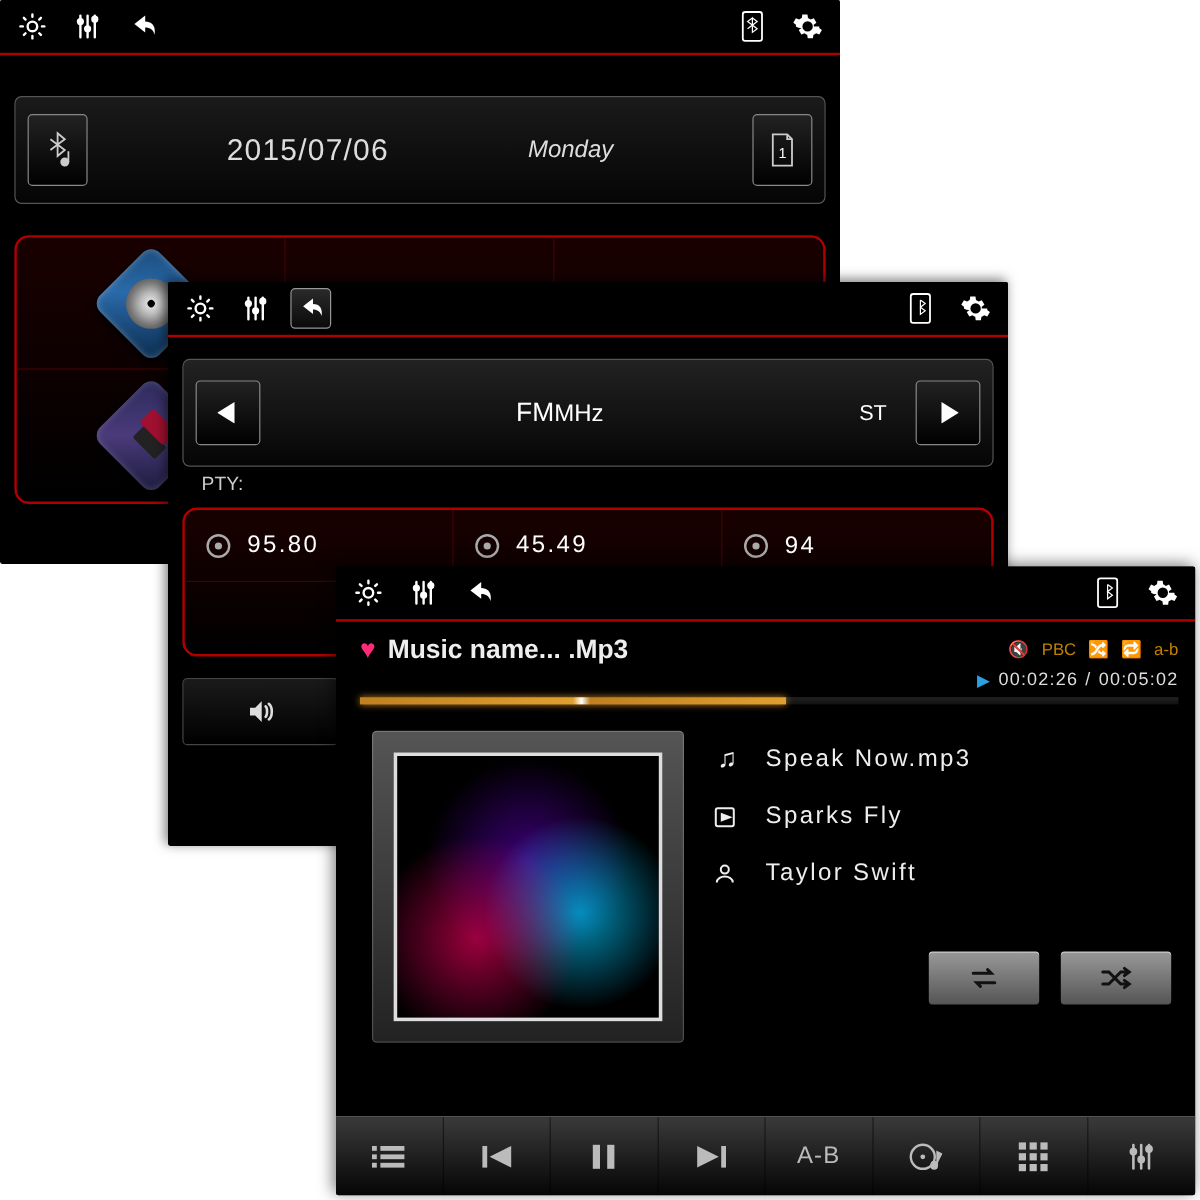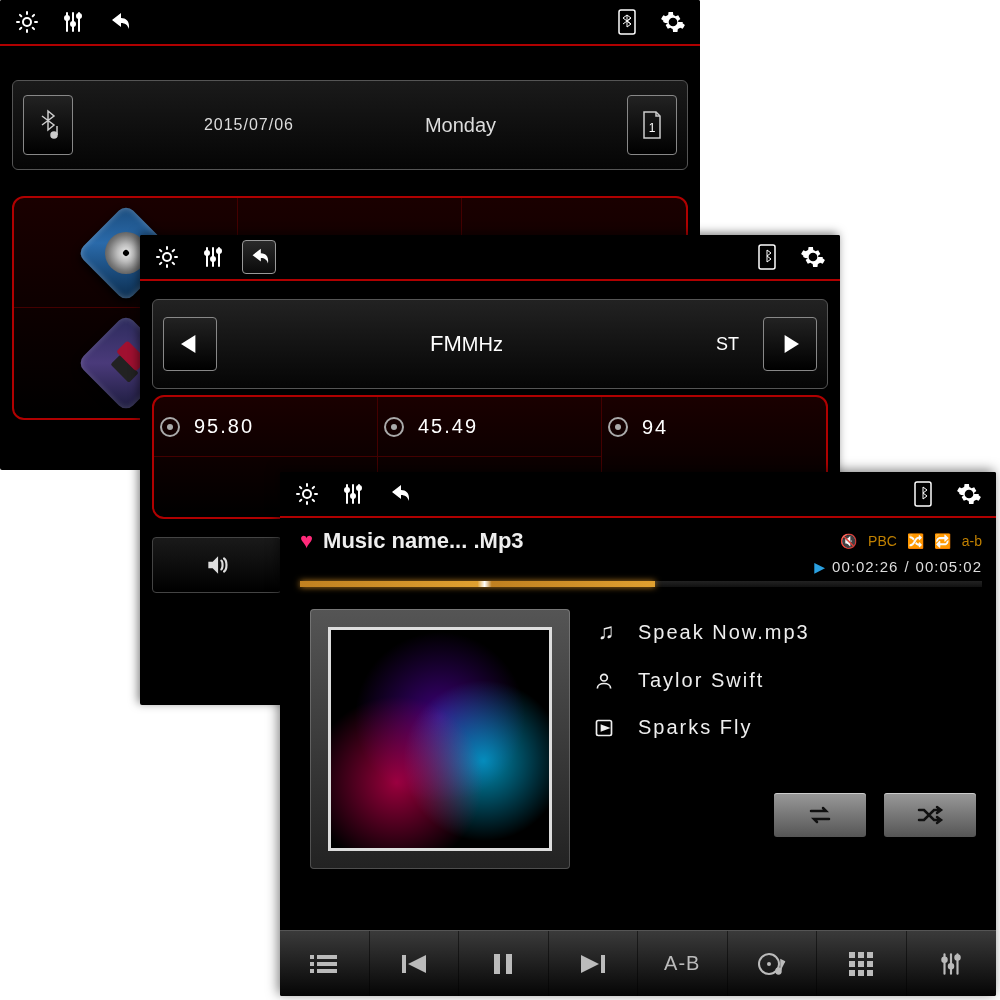--- a/index.html
+++ b/index.html
@@ -52,23 +52,23 @@
     gap: 10px;
   }
   .clock-side {
     width: 50px; height: 60px;
     border: 1px solid #888;
     border-radius: 4px;
     background: linear-gradient(#222,#000);
     display:flex;align-items:center;justify-content:center;
     font-size: 22px;
   }
-  .clock-date { font-size: 16px; color:#ddd; letter-spacing:1px;}
+  .clock-date { font-size: 25px; color:#ddd; letter-spacing:1px;}
   .clock-time { font-size: 50px; font-weight: 300; letter-spacing:2px;}
-  .clock-day  { font-size: 20px; color:#ddd;}
+  .clock-day  { font-size: 20px; color:#ddd;font-style:italic;}
   .home-grid {
     margin: 0 12px;
     border: 2px solid #b00000;
     border-radius: 12px;
     background: linear-gradient(#1a0000,#000);
     display: grid;
     grid-template-columns: 1fr 1fr 1fr;
     grid-template-rows: 110px 110px;
   }
   .home-cell {
@@ -139,21 +139,21 @@
     border:2px solid #b00000;
     border-radius:12px;
     background:linear-gradient(#1a0000,#000);
     display:grid;
     grid-template-columns:1fr 1fr 1fr;
     grid-template-rows:60px 60px;
   }
   .preset{
     border-right:1px solid #400; border-bottom:1px solid #400;
     display:flex;align-items:center;justify-content:flex-start;
-    gap:14px; padding-left:6px; font-size:20px; letter-spacing:2px;
+    gap:14px; padding-left:18px; font-size:20px; letter-spacing:2px;
   }
   .preset:nth-child(3n){border-right:none;}
   .preset:nth-last-child(-n+3){border-bottom:none;}
   .radio-dot{
     width:20px;height:20px;border:2px solid #aaa;border-radius:50%;
     position:relative;
   }
   .radio-dot::after{content:'';position:absolute;left:5px;top:5px;width:6px;height:6px;background:#aaa;border-radius:50%;}
   .radio-controls{
     margin:18px 12px 0 12px;
@@ -357,20 +357,21 @@
       <span class="band">FM</span>
       <span class="unit">MHz</span>
     </div>
     <span class="radio-st">ST</span>
     <div class="arrow-btn">
       <svg width="18" height="18" viewBox="0 0 10 10" fill="#fff">
           <path d="M2 0v10l8-5z"></path>
         </svg>
     </div>
   </div>
+  <div class="pty-label">PTY:</div>
 
   <div class="preset-grid">
     <div class="preset">
         <span class="radio-dot"></span>
         <span>95.80</span>
       </div>
     <div class="preset">
         <span class="radio-dot"></span>
         <span>45.49</span>
       </div>
@@ -457,34 +458,34 @@
       <div class="album-inner"></div>
     </div>
     <div class="track-meta">
       <div class="meta-line">
         <span class="micon">♫</span>
         <span>Speak Now.mp3</span>
       </div>
       <div class="meta-line">
         <span class="micon">
           <svg width="20" height="20" viewBox="0 0 24 24" fill="none" stroke="#eee" stroke-width="2">
+              <rect x="3" y="3" width="18" height="18" rx="2"></rect>
+              <path d="M9 9l8 3-8 3z" fill="#eee"></path>
+            </svg>
+        </span>
+        <span>Sparks Fly</span>
+      </div>
+      <div class="meta-line">
+        <span class="micon">
+          <svg width="20" height="20" viewBox="0 0 24 24" fill="none" stroke="#eee" stroke-width="2">
               <circle cx="12" cy="8" r="4"></circle>
               <path d="M4 21c0-4 4-6 8-6s8 2 8 6"></path>
             </svg>
         </span>
         <span>Taylor Swift</span>
-      </div>
-      <div class="meta-line">
-        <span class="micon">
-          <svg width="20" height="20" viewBox="0 0 24 24" fill="none" stroke="#eee" stroke-width="2">
-              <rect x="3" y="3" width="18" height="18" rx="2"></rect>
-              <path d="M9 9l8 3-8 3z" fill="#eee"></path>
-            </svg>
-        </span>
-        <span>Sparks Fly</span>
       </div>
       <div class="player-actions">
         <div class="act-btn">
           <svg width="28" height="20" viewBox="0 0 28 20" fill="none" stroke="#111" stroke-width="2.5" stroke-linecap="round">
               <path d="M5 6h15l-3-3M23 14H8l3 3"></path>
             </svg>
         </div>
         <div class="act-btn">
           <svg width="28" height="20" viewBox="0 0 28 20" fill="none" stroke="#111" stroke-width="2.5" stroke-linecap="round">
               <path d="M3 5h5l10 10h5M3 15h5l10-10h5M21 2l4 3-4 3M21 12l4 3-4 3"></path>

